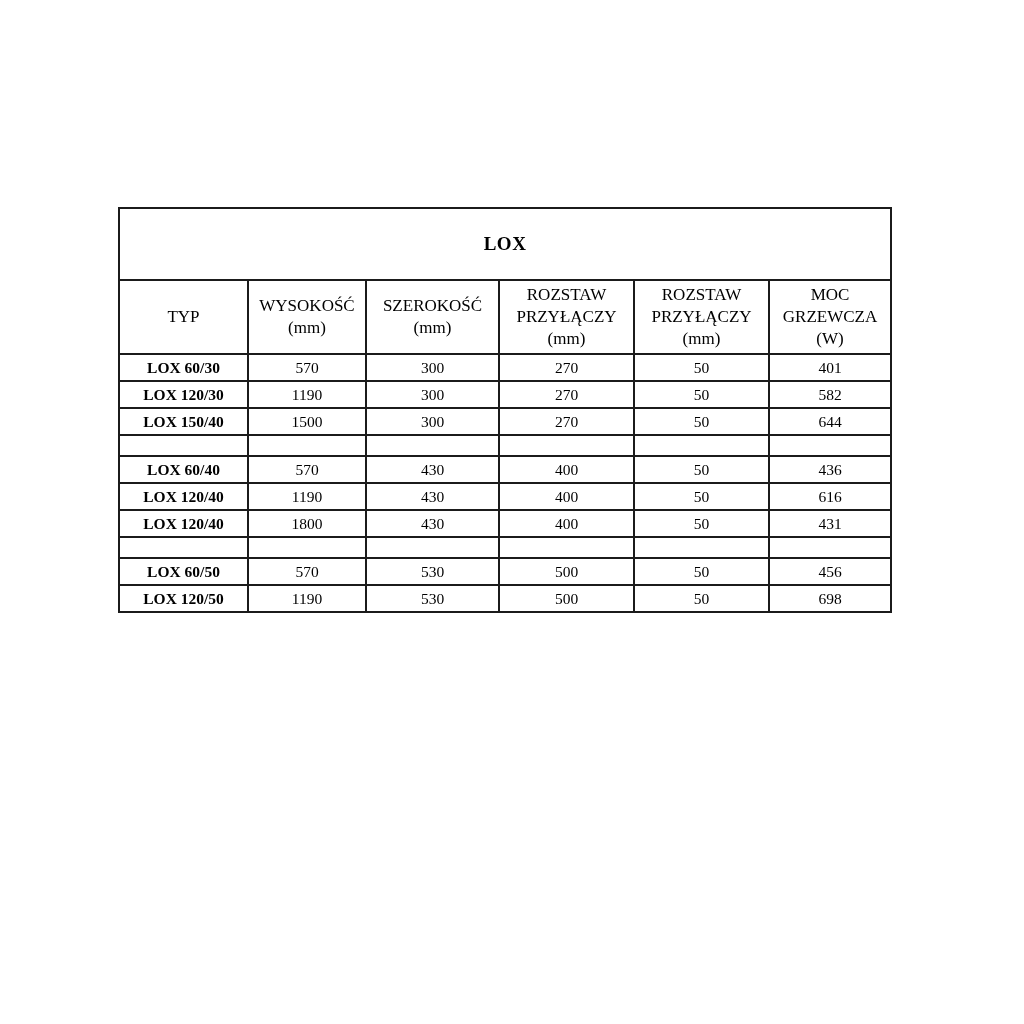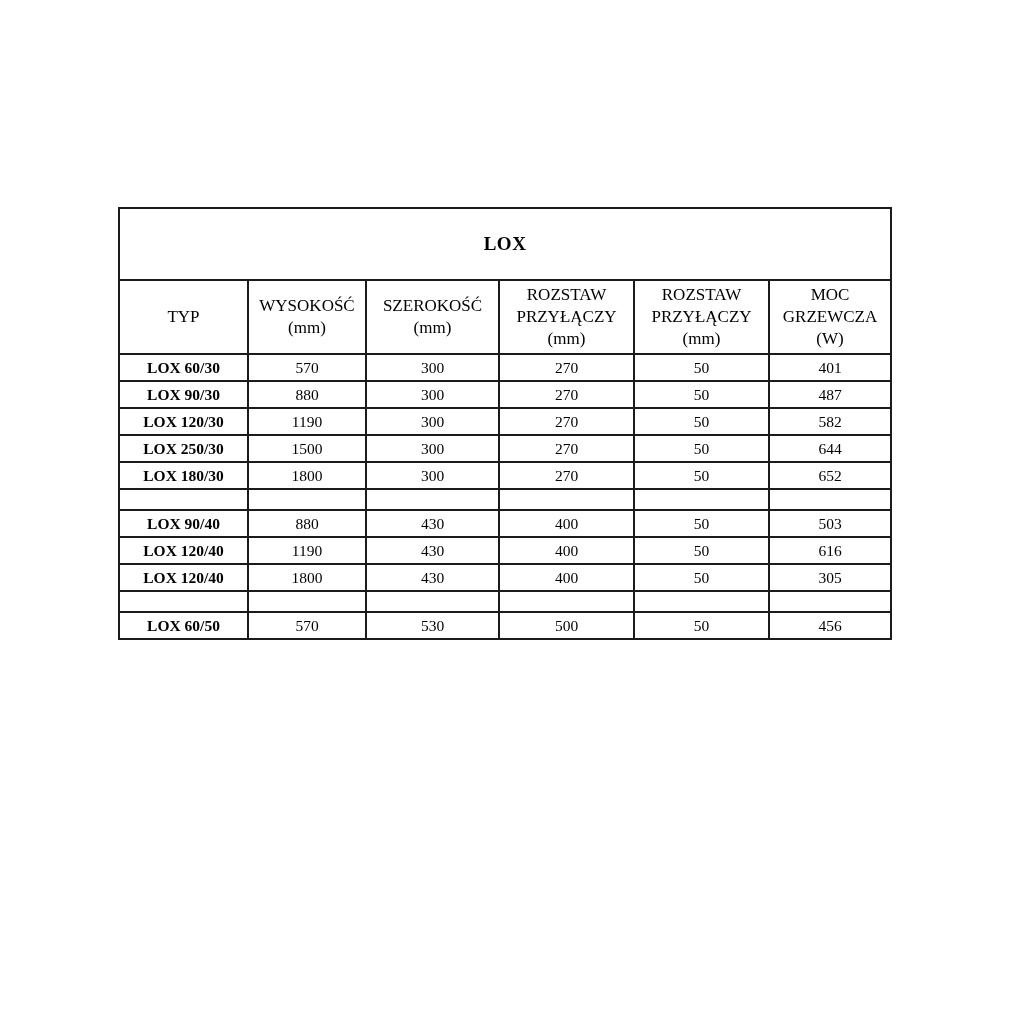--- a/index.html
+++ b/index.html
@@ -100,95 +100,87 @@
       <tbody id="table-body">
           <tr class="data-row">
             <td class="type-cell">LOX 60/30</td>
             <td class="value-cell">570</td>
             <td class="value-cell">300</td>
             <td class="value-cell">270</td>
             <td class="value-cell">50</td>
             <td class="value-cell">401</td>
           </tr>
           <tr class="data-row">
-            <td class="type-cell">LOX 90/30</td>
-            <td class="value-cell">880</td>
-            <td class="value-cell">300</td>
-            <td class="value-cell">270</td>
-            <td class="value-cell">50</td>
-            <td class="value-cell">487</td>
-          </tr>
-          <tr class="data-row">
             <td class="type-cell">LOX 120/30</td>
             <td class="value-cell">1190</td>
             <td class="value-cell">300</td>
             <td class="value-cell">270</td>
             <td class="value-cell">50</td>
             <td class="value-cell">582</td>
           </tr>
           <tr class="data-row">
-            <td class="type-cell">LOX 250/30</td>
+            <td class="type-cell">LOX 150/40</td>
             <td class="value-cell">1500</td>
             <td class="value-cell">300</td>
             <td class="value-cell">270</td>
             <td class="value-cell">50</td>
             <td class="value-cell">644</td>
-          </tr>
-          <tr class="data-row">
-            <td class="type-cell">LOX 180/30</td>
-            <td class="value-cell">1800</td>
-            <td class="value-cell">300</td>
-            <td class="value-cell">270</td>
-            <td class="value-cell">50</td>
-            <td class="value-cell">652</td>
           </tr>
           <tr class="spacer-row">
             <td></td>
             <td></td>
             <td></td>
             <td></td>
             <td></td>
             <td></td>
           </tr>
           <tr class="data-row">
-            <td class="type-cell">LOX 90/40</td>
-            <td class="value-cell">880</td>
+            <td class="type-cell">LOX 60/40</td>
+            <td class="value-cell">570</td>
             <td class="value-cell">430</td>
             <td class="value-cell">400</td>
             <td class="value-cell">50</td>
-            <td class="value-cell">503</td>
+            <td class="value-cell">436</td>
           </tr>
           <tr class="data-row">
             <td class="type-cell">LOX 120/40</td>
             <td class="value-cell">1190</td>
             <td class="value-cell">430</td>
             <td class="value-cell">400</td>
             <td class="value-cell">50</td>
             <td class="value-cell">616</td>
           </tr>
           <tr class="data-row">
             <td class="type-cell">LOX 120/40</td>
             <td class="value-cell">1800</td>
             <td class="value-cell">430</td>
             <td class="value-cell">400</td>
             <td class="value-cell">50</td>
-            <td class="value-cell">305</td>
+            <td class="value-cell">431</td>
           </tr>
           <tr class="spacer-row">
             <td></td>
             <td></td>
             <td></td>
             <td></td>
             <td></td>
             <td></td>
           </tr>
           <tr class="data-row">
             <td class="type-cell">LOX 60/50</td>
             <td class="value-cell">570</td>
             <td class="value-cell">530</td>
             <td class="value-cell">500</td>
             <td class="value-cell">50</td>
             <td class="value-cell">456</td>
           </tr>
+          <tr class="data-row">
+            <td class="type-cell">LOX 120/50</td>
+            <td class="value-cell">1190</td>
+            <td class="value-cell">530</td>
+            <td class="value-cell">500</td>
+            <td class="value-cell">50</td>
+            <td class="value-cell">698</td>
+          </tr>
         </tbody>
     </table>
   </div>
 </div>
 
 </body></html>

